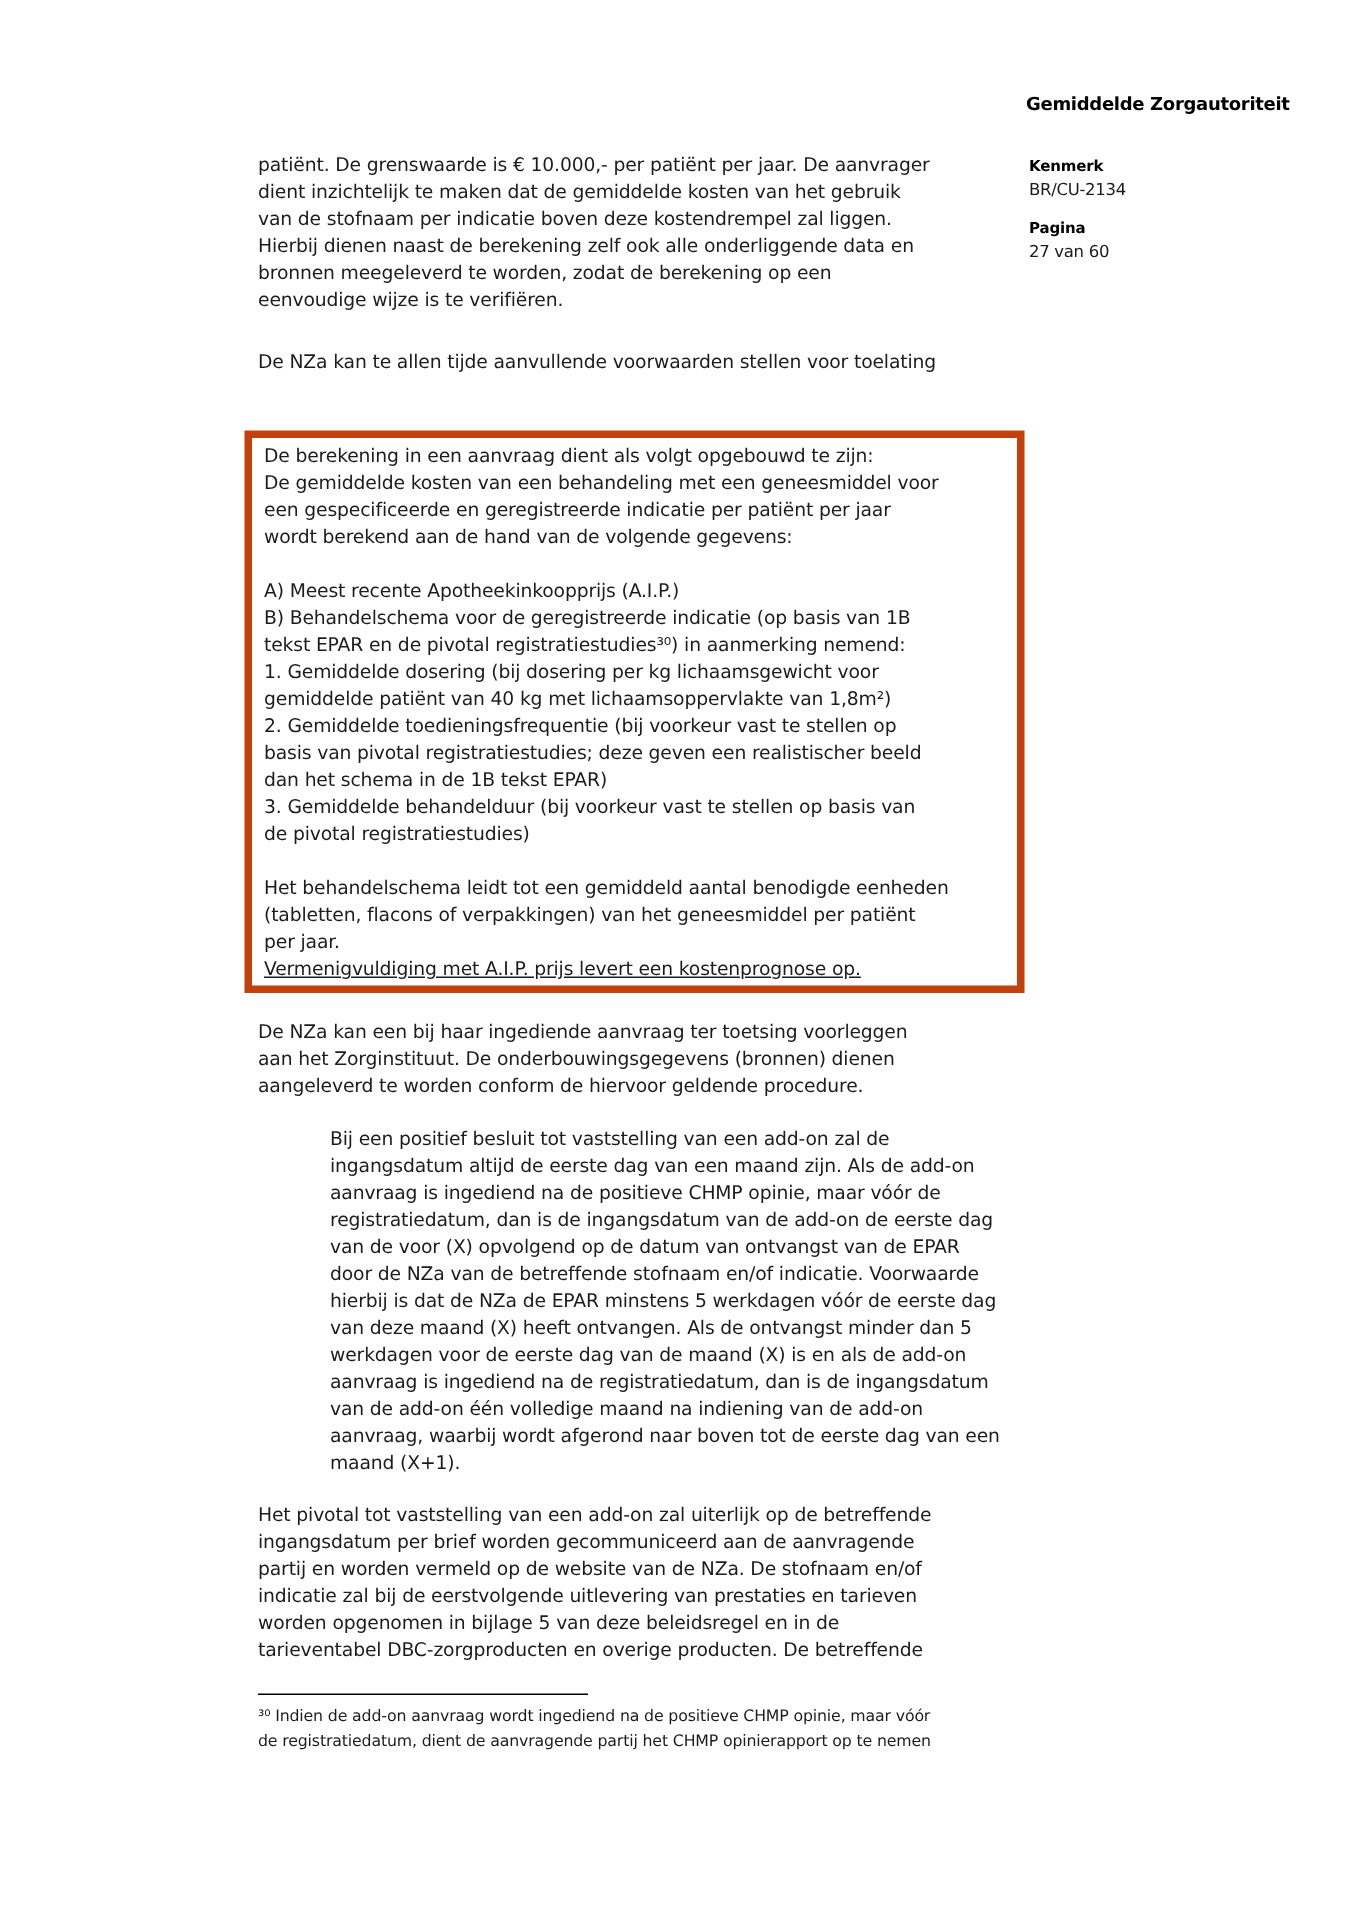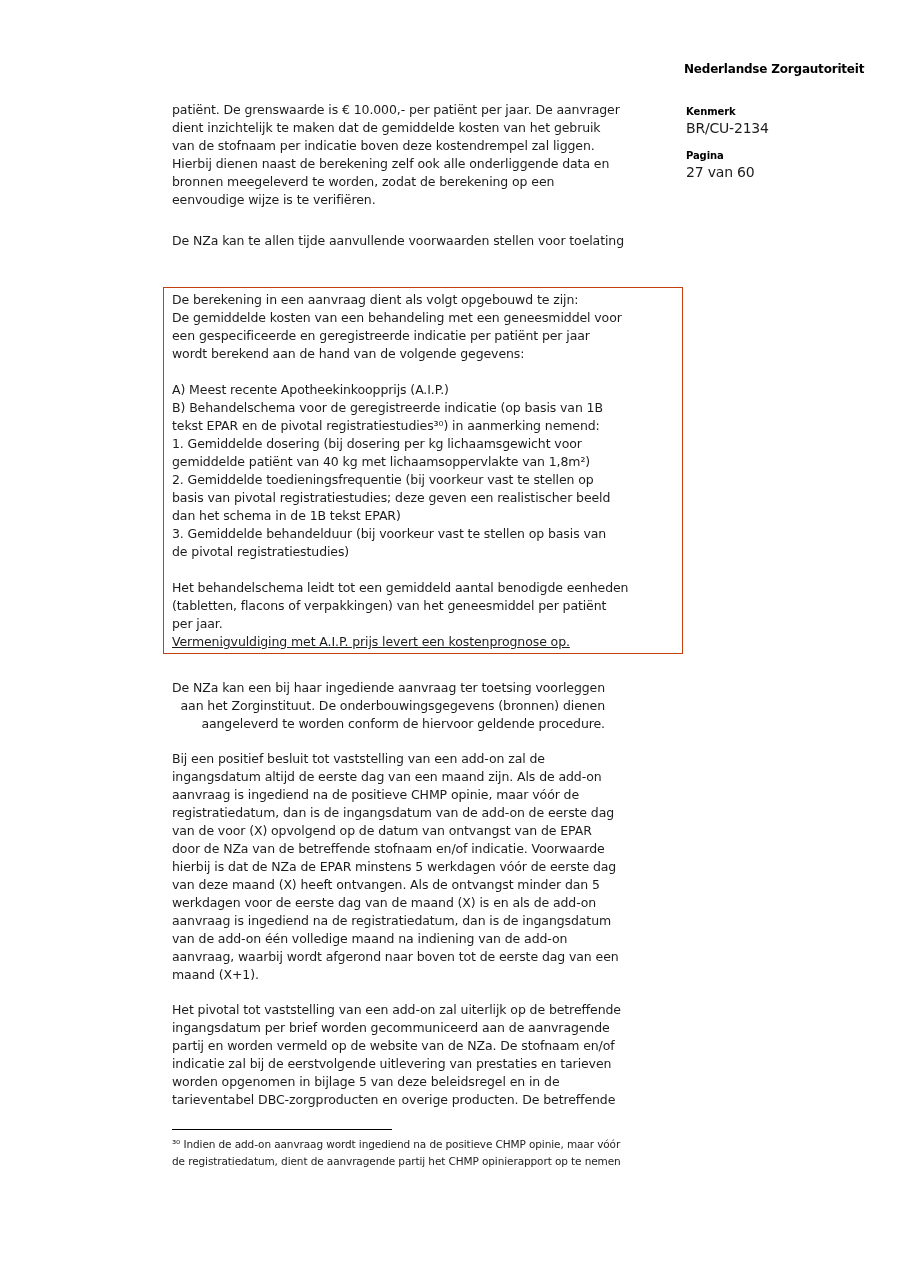--- a/index.html
+++ b/index.html
@@ -17,56 +17,56 @@
     white-space:nowrap;letter-spacing:-0.2px;
   }
   .sidebar{
     position:absolute;left:686px;top:106px;width:190px;
   }
   .side-label{
     font-size:10px;font-weight:bold;color:#000;
     margin:0 0 3px 0;letter-spacing:-0.1px;
   }
   .side-value{
-    font-size:14px;color:#1c1c1c;margin:0 0 14px 0;letter-spacing:-0.2px;
+    font-size:11px;color:#1c1c1c;margin:0 0 14px 0;letter-spacing:-0.2px;
   }
   .main{
     position:absolute;left:172px;top:0;width:520px;
     font-size:12.5px;line-height:18px;letter-spacing:-0.1px;
   }
   .block{position:absolute;left:0;}
   .p1{top:101px;}
   .p2{top:232px;}
   .calc-box{
     top:287px;left:-9px;width:520px;
-    border:1px solid #c2410c;
+    border:5px solid #c2410c;
     padding:3px 0 2px 8px;
     box-sizing:border-box;
   }
-  .p3{top:679px;text-align:right;}
-  .p4{top:750px;}
+  .p3{top:679px;}
+  .p4{top:750px;margin-left:48px;}
   .p5{top:1001px;}
   .line{height:18px;white-space:nowrap;}
   .underlined-line{
     height:18px;white-space:nowrap;text-decoration:underline;
   }
   .footnote-rule{
     position:absolute;left:172px;top:1129px;width:220px;height:0;
     border-top:1px solid #000;
   }
   .footnote{
     position:absolute;left:172px;top:1136px;width:540px;
     font-size:10.5px;line-height:17px;letter-spacing:-0.1px;color:#1c1c1c;
   }
   .footnote .line{height:17px;}
 </style>
 </head>
 <body>
 
-<div class="org-title">Nederlandse Zorgautoriteit</div>
+<div class="org-title">Gemiddelde Zorgautoriteit</div>
 
 <div class="sidebar">
   <div class="side-label">Kenmerk</div>
   <div class="side-value">BR/CU-2134</div>
   <div class="side-label">Pagina</div>
   <div class="side-value">27 van 60</div>
 </div>
 
 <div class="main">
   <div class="block p1">

